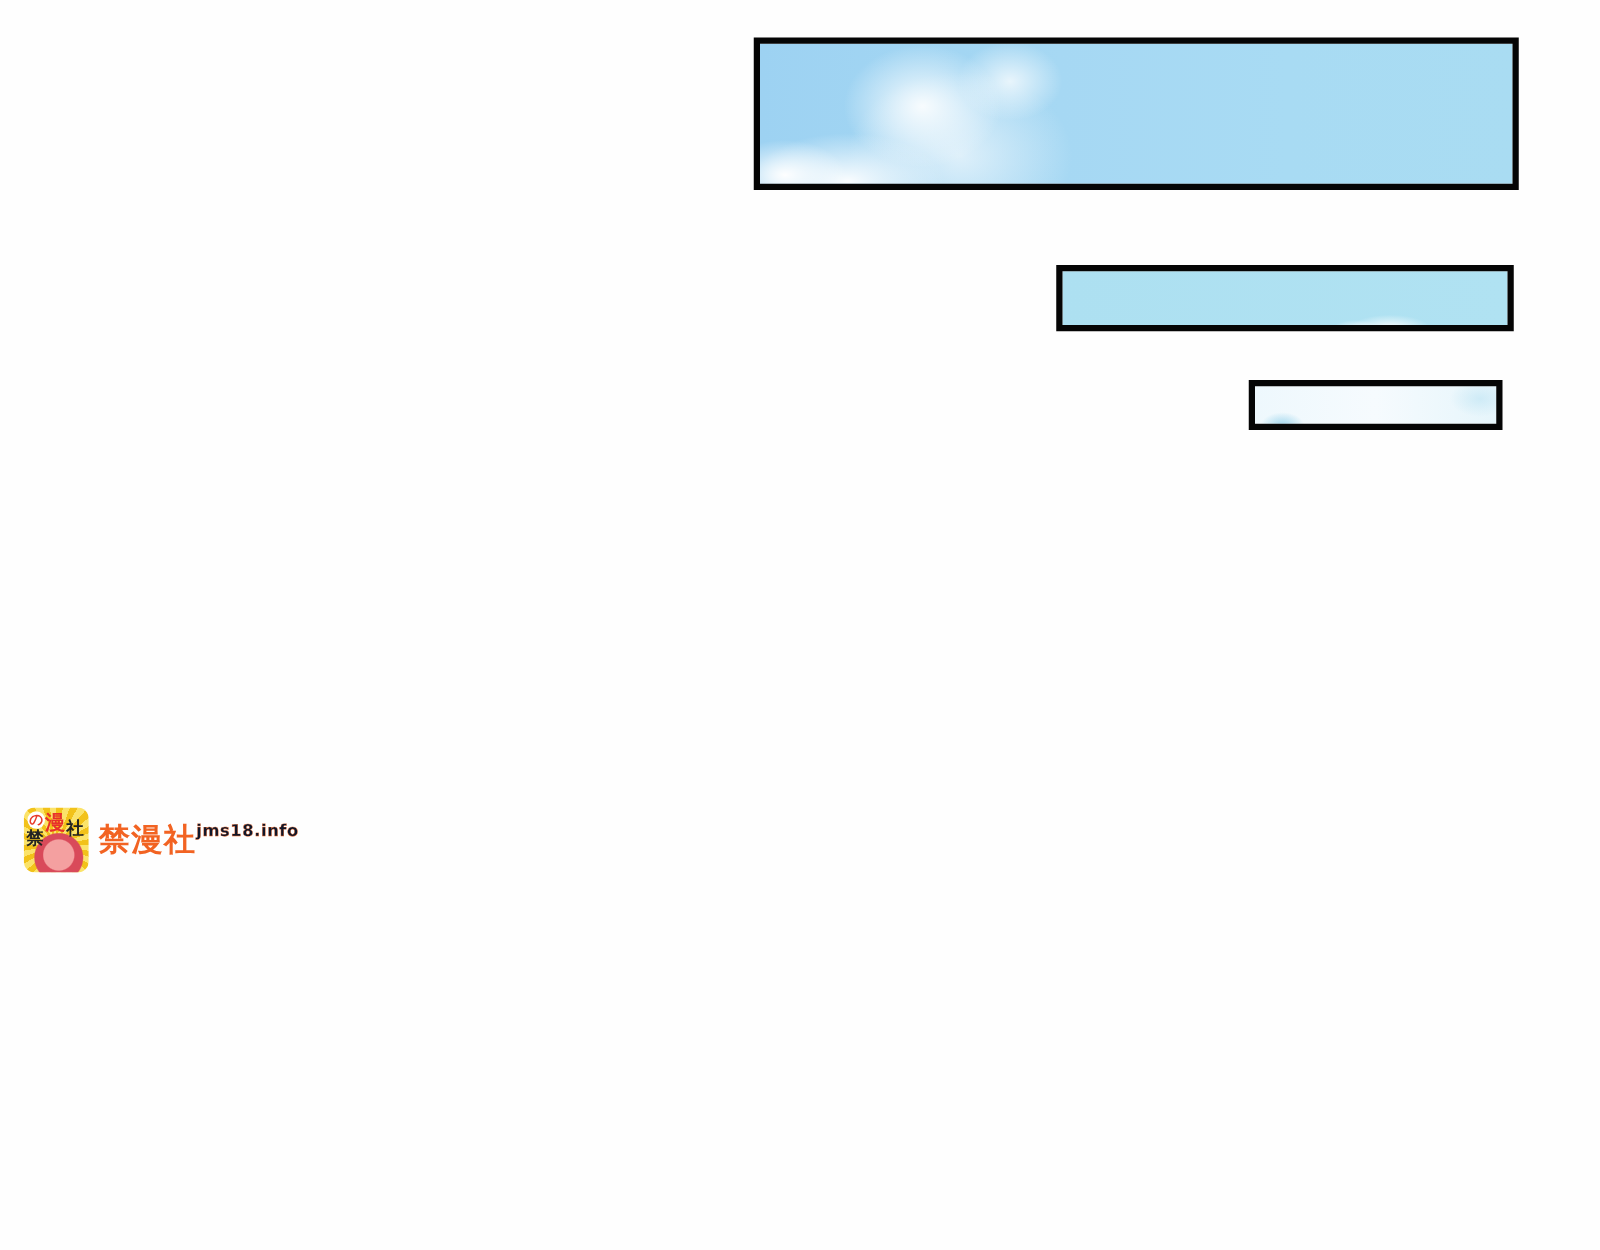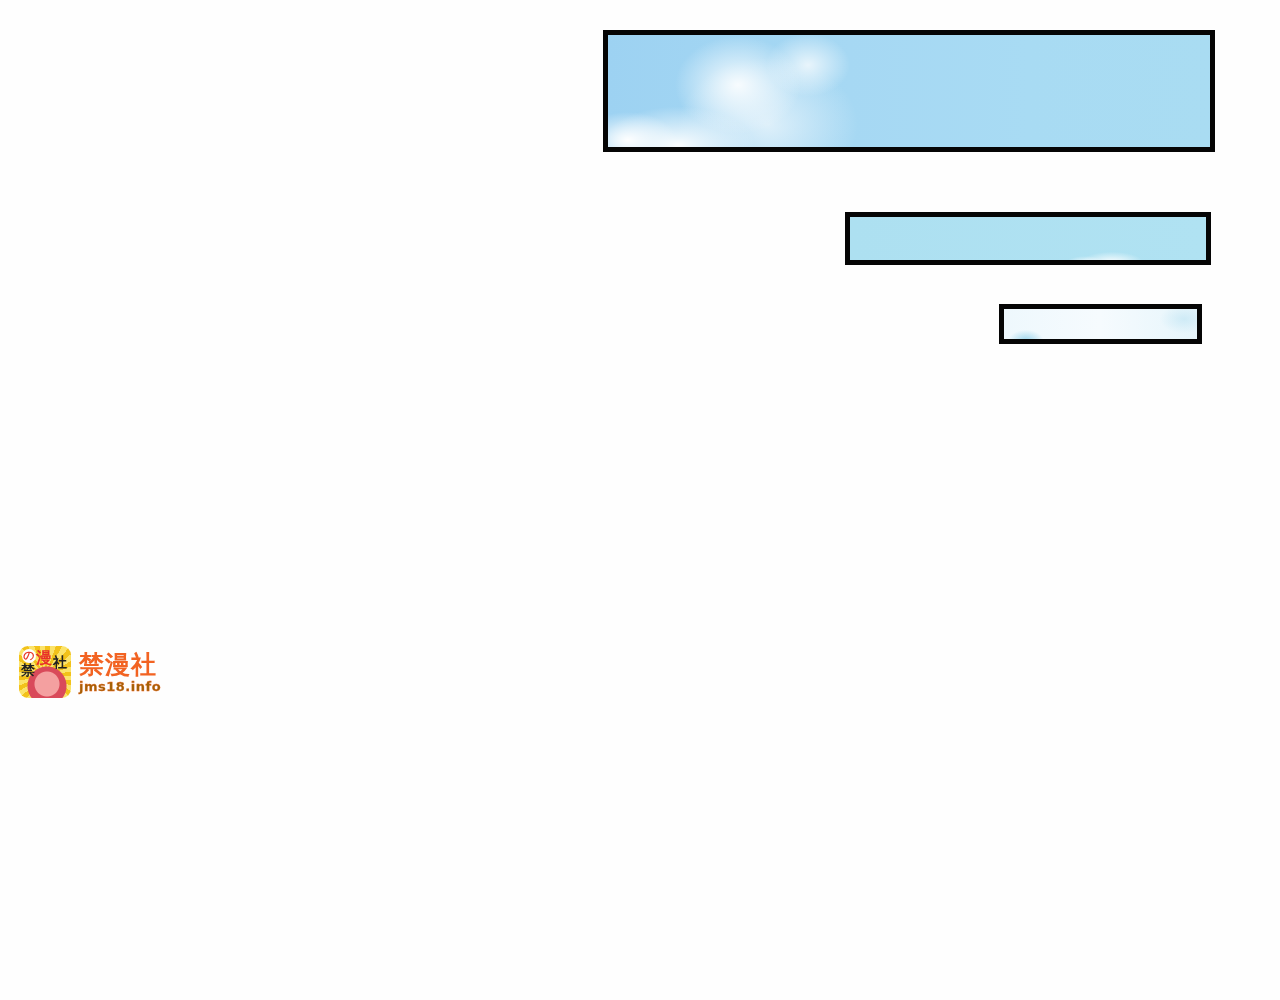--- a/index.html
+++ b/index.html
@@ -49,26 +49,26 @@
         repeating-conic-gradient(from 0deg at 26px 30px, #f2c21a 0 10deg, #fbe36a 10deg 20deg);
     }
     .wm-icon .txt-no {
       position: absolute; left: 3px; top: 3px; font-size: 11px; font-weight: bold;
       color: #e83a2a; background: #fff; border-radius: 50%; width: 14px; height: 14px;
       line-height: 14px; text-align: center;
     }
     .wm-icon .txt-ban { position: absolute; left: 2px; top: 16px; font-size: 14px; font-weight: bold; color: #222; }
     .wm-icon .txt-man { position: absolute; left: 17px; top: 2px; font-size: 16px; font-weight: bold; color: #e8302a; }
     .wm-icon .txt-she { position: absolute; left: 34px; top: 8px; font-size: 14px; font-weight: bold; color: #222; }
-    .wm-text { display: flex; flex-direction: column; align-items: flex-start; }
+    .wm-text { display: flex; align-items: flex-start; }
     .wm-title {
       font-size: 25px; font-weight: bold; color: #f26322; letter-spacing: 1px; line-height: 28px;
     }
     .wm-url {
-      font-size: 13px; font-weight: bold; color: #a16207; line-height: 15px; letter-spacing: 0.5px;
+      font-size: 13px; font-weight: bold; color: #0f172a; line-height: 15px; letter-spacing: 0.5px;
       -webkit-text-stroke: 0.3px #f26322;
     }
   </style>
 </head>
 <body>
 
 <div class="panel" id="panel-1"></div>
 <div class="panel" id="panel-2"></div>
 <div class="panel" id="panel-3"></div>
 

